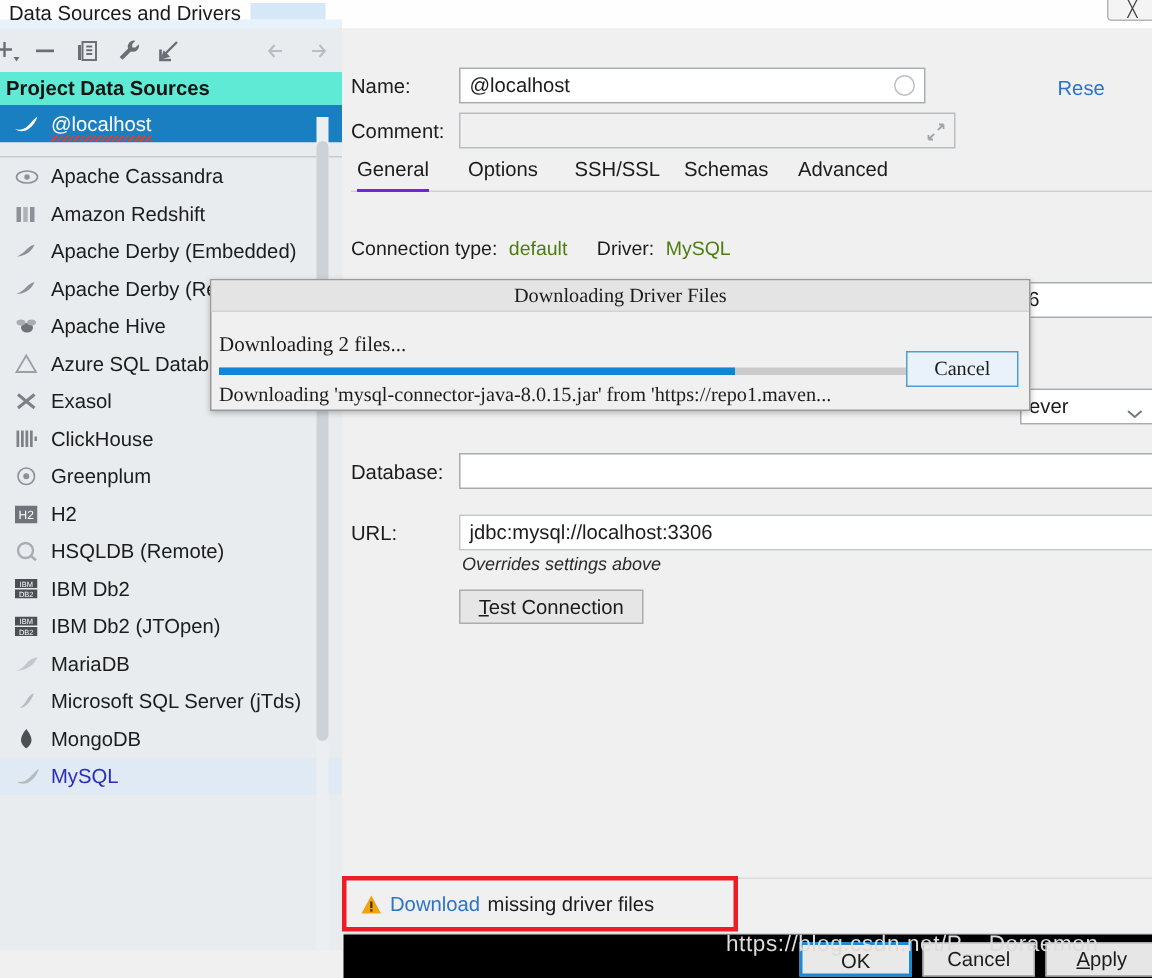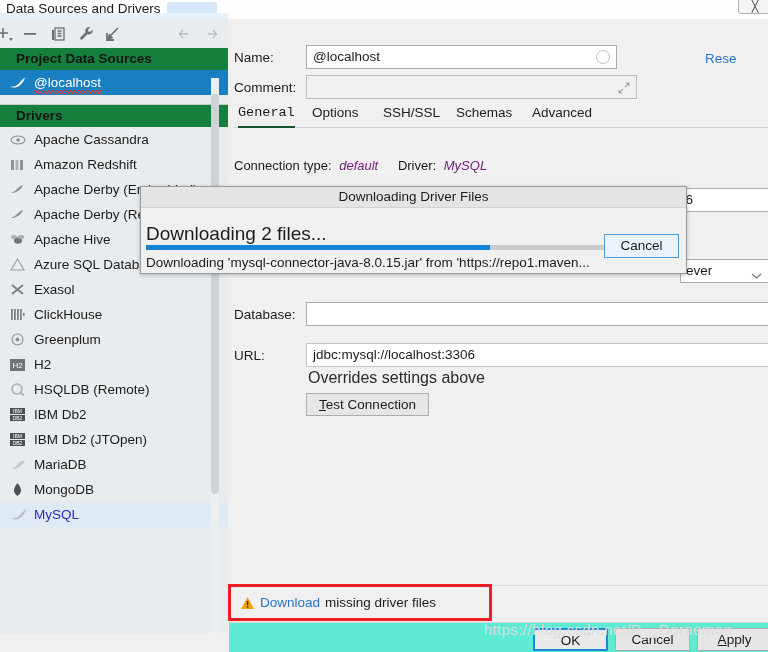--- a/index.html
+++ b/index.html
@@ -54,23 +54,23 @@
   }
   .tb-ico svg { display: block; }
   #tb-nav-back { position: absolute; right: 34px; top: 6px; width: 18px; height: 18px; color: #b9bdc1; }
   #tb-nav-fwd  { position: absolute; right: 8px;  top: 6px; width: 18px; height: 18px; color: #b9bdc1; }
 
   #tree {
     position: absolute; left: 0; top: 29px; width: 228px; height: 585px;
     background: #e8ecef; overflow: hidden;
   }
   .grp-hdr {
-    height: 22px; line-height: 22px; padding-left: 16px;
+    height: 22px; line-height: 22px; padding-left: 4px;
     font-weight: bold; font-size: 13.5px; color: #141414;
-    background: #15803d; white-space: nowrap;
+    background: #5eead4; white-space: nowrap;
   }
   .tree-row {
     height: 25px; line-height: 25px; padding-left: 8px;
     display: flex; align-items: center; white-space: nowrap;
     font-size: 13.5px;
   }
   .tree-row.sel { background: #1a7fc1; color: #ffffff; }
   .tree-row.sel2 { background: #dfeaf4; }
   .tree-row .ic {
     width: 19px; height: 17px; margin-right: 7px; flex: 0 0 19px;
@@ -125,29 +125,29 @@
   }
 
   
   #tabs {
     position: absolute; left: 5px; top: 80px; width: 534px; height: 30px;
   }
   #tabs .tab {
     position: absolute; top: 0; height: 29px; line-height: 27px;
     font-size: 13.5px; color: #1c1c1c; white-space: nowrap;
   }
-  #tabs .tab.active { border-bottom: 2px solid #14532d; font-family: Liberation Mono, monospace; }
+  #tabs .tab.active { border-bottom: 2px solid #6d28d9; }
   #tabs-underline {
     position: absolute; left: 0; top: 28px; width: 534px; height: 1px;
     background: #cdd1d5;
   }
 
   .ln { position: absolute; font-size: 13px; color: #1c1c1c; white-space: nowrap; }
-  .lk { color: #701a75; font-style: italic; }
-  .hint { position: absolute; font-size: 16px; color: #2a2a2a; white-space: nowrap; }
+  .lk { color: #4d7c0f; }
+  .hint { position: absolute; font-size: 12px; color: #2a2a2a; white-space: nowrap; font-style: italic; }
 
   .btn {
     position: absolute; background: #e6e6e6; border: 1px solid #adadad;
     font-size: 13.5px; color: #1c1c1c; text-align: center;
     line-height: 21px; white-space: nowrap;
   }
   .btn u { text-decoration: underline; }
 
   #combo-ever {
     position: absolute; left: 451px; top: 240px; width: 90px; height: 24px;
@@ -171,47 +171,48 @@
   #sep-line {
     position: absolute; left: 229px; top: 622px; width: 539px; height: 1px;
     background: #d2d6d9;
   }
   #sep-line2 {
     position: absolute; left: 492px; top: 585px; width: 276px; height: 1px;
     background: #d8dcdf;
   }
 
   
-  #btnbar { position: absolute; left: 229px; top: 623px; width: 539px; height: 29px; background: #5eead4; }
+  #btnbar { position: absolute; left: 229px; top: 623px; width: 539px; height: 29px; background: #000000; }
   .bbtn {
     position: absolute; top: 5px; height: 23px; line-height: 21px;
     background: #e6e6e6; border: 1px solid #adadad;
     font-size: 13.5px; text-align: center; color: #1c1c1c;
   }
   .bbtn.focus { border: 2px solid #1e8ad6; background: #e9e9e9; }
   #watermark {
     position: absolute; left: 484px; top: 621px;
     font-size: 15px; color: #dcdcdc; letter-spacing: .4px;
     white-space: nowrap; pointer-events: none;
   }
 
   
   #dlg {
     position: absolute; left: 140px; top: 186px; width: 547px; height: 88px;
     background: #f0f0f0;
     border: 1px solid #9a9a9a;
     box-shadow: 0 1px 4px rgba(0,0,0,.25);
+    font-family: Liberation Serif, serif;
   }
   #dlg-title {
     position: absolute; left: 0; top: 0; width: 545px; height: 21px;
     background: #e4e4e4;
     border-bottom: 1px solid #d3d3d3;
     text-align: center; font-size: 13.5px; line-height: 20px; color: #1c1c1c;
   }
-  #dlg-msg { position: absolute; left: 5px; top: 36px; font-size: 19px; white-space: nowrap; }
+  #dlg-msg { position: absolute; left: 5px; top: 36px; font-size: 14px; white-space: nowrap; }
   #dlg-sub { position: absolute; left: 5px; top: 68px; font-size: 13.5px; white-space: nowrap; }
   #dlg-prog {
     position: absolute; left: 5px; top: 58px; width: 458px; height: 5px;
     background: #cbcbcb;
   }
   #dlg-prog-fill { height: 5px; background: #1283d7; }
   #dlg-cancel {
     position: absolute; left: 463px; top: 47px; width: 75px; height: 24px;
     background: #e9f2fa; border: 1px solid #4aa0dc;
     font-size: 13.5px; text-align: center; line-height: 22px;
@@ -286,21 +287,20 @@
         </svg>
       </span>
       <span class="lbl">
         <span>@localhost</span>
         <span class="squig"></span>
       </span>
     </div>
 
     <div class="ds-sep"></div>
 
-    <div class="grp-hdr">Drivers</div>
 
     <div id="driver-list">
         <div class="tree-row">
           <span class="ic">
             <svg width="16" height="12" viewBox="0 0 16 12">
               <ellipse cx="8" cy="6" rx="7" ry="4" fill="none" stroke="#8d9298" stroke-width="1.1"></ellipse>
               <circle cx="8" cy="6" r="1.8" fill="#8d9298"></circle>
             </svg>
           </span>
           <span>Apache Cassandra</span>
@@ -418,20 +418,28 @@
           </span>
           <span>IBM Db2 (JTOpen)</span>
         </div>
         <div class="tree-row">
           <span class="ic">
             <svg width="16" height="12" viewBox="0 0 16 12">
               <path d="M1 10c2.5-.5 4.5-2 6.5-4.5C9.3 3.2 11.5 1.6 15 1.2c-1.2 3-3.5 5.6-6.8 7.2C6 9.6 3.5 10.3 1 10z" fill="#c3c8cd"></path>
             </svg>
           </span>
           <span>MariaDB</span>
+        </div>
+        <div class="tree-row">
+          <span class="ic">
+            <svg width="14" height="13" viewBox="0 0 14 13">
+              <path d="M2 11c2-1 3.5-3 5-5.5C8.2 3.4 9.6 2 11.5 1.2 10.8 4 9 7 6.5 9.2 5.2 10.3 3.6 11 2 11z" fill="#b6bbc0"></path>
+            </svg>
+          </span>
+          <span>Microsoft SQL Server (jTds)</span>
         </div>
         <div class="tree-row">
           <span class="ic">
             <svg width="13" height="13" viewBox="0 0 13 13">
               <path d="M6.5 0C9 3 10 5.5 10 7.5c0 2-1.5 4-3.5 5.5C4.5 11.5 3 9.5 3 7.5C3 5.5 4 3 6.5 0z" fill="#4b5055"></path>
             </svg>
           </span>
           <span>MongoDB</span>
         </div>
         <div class="tree-row sel2">

